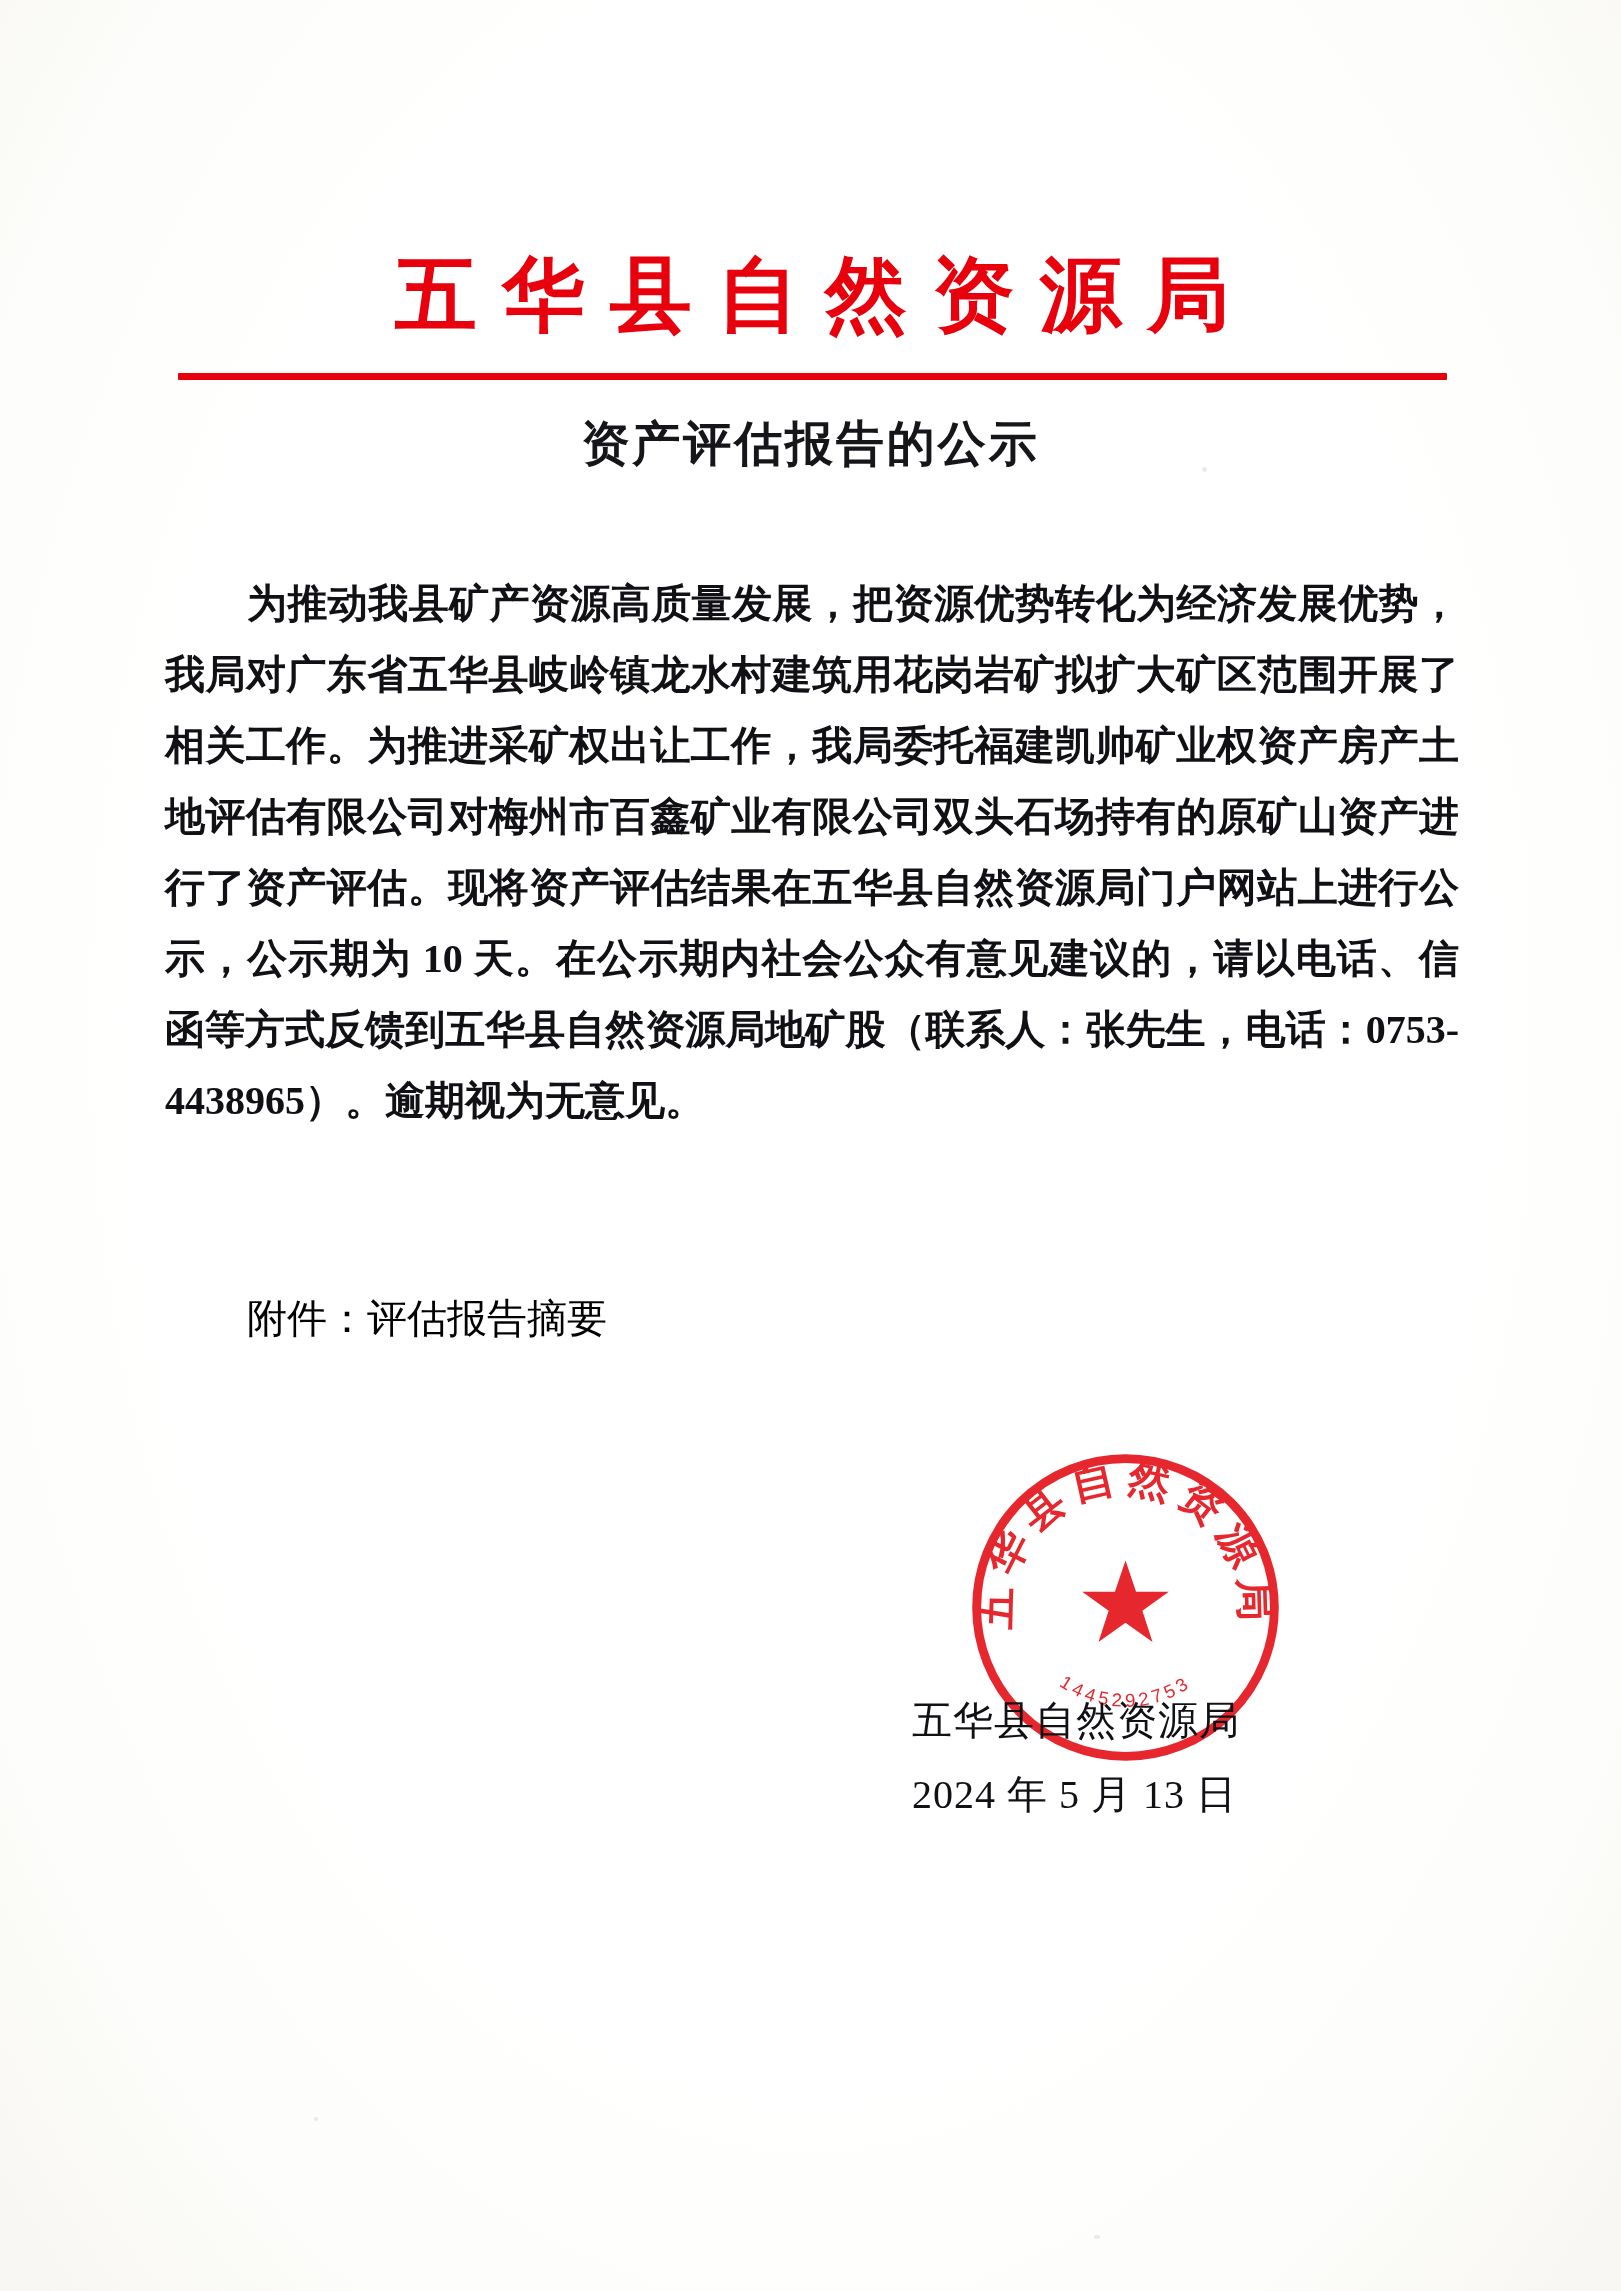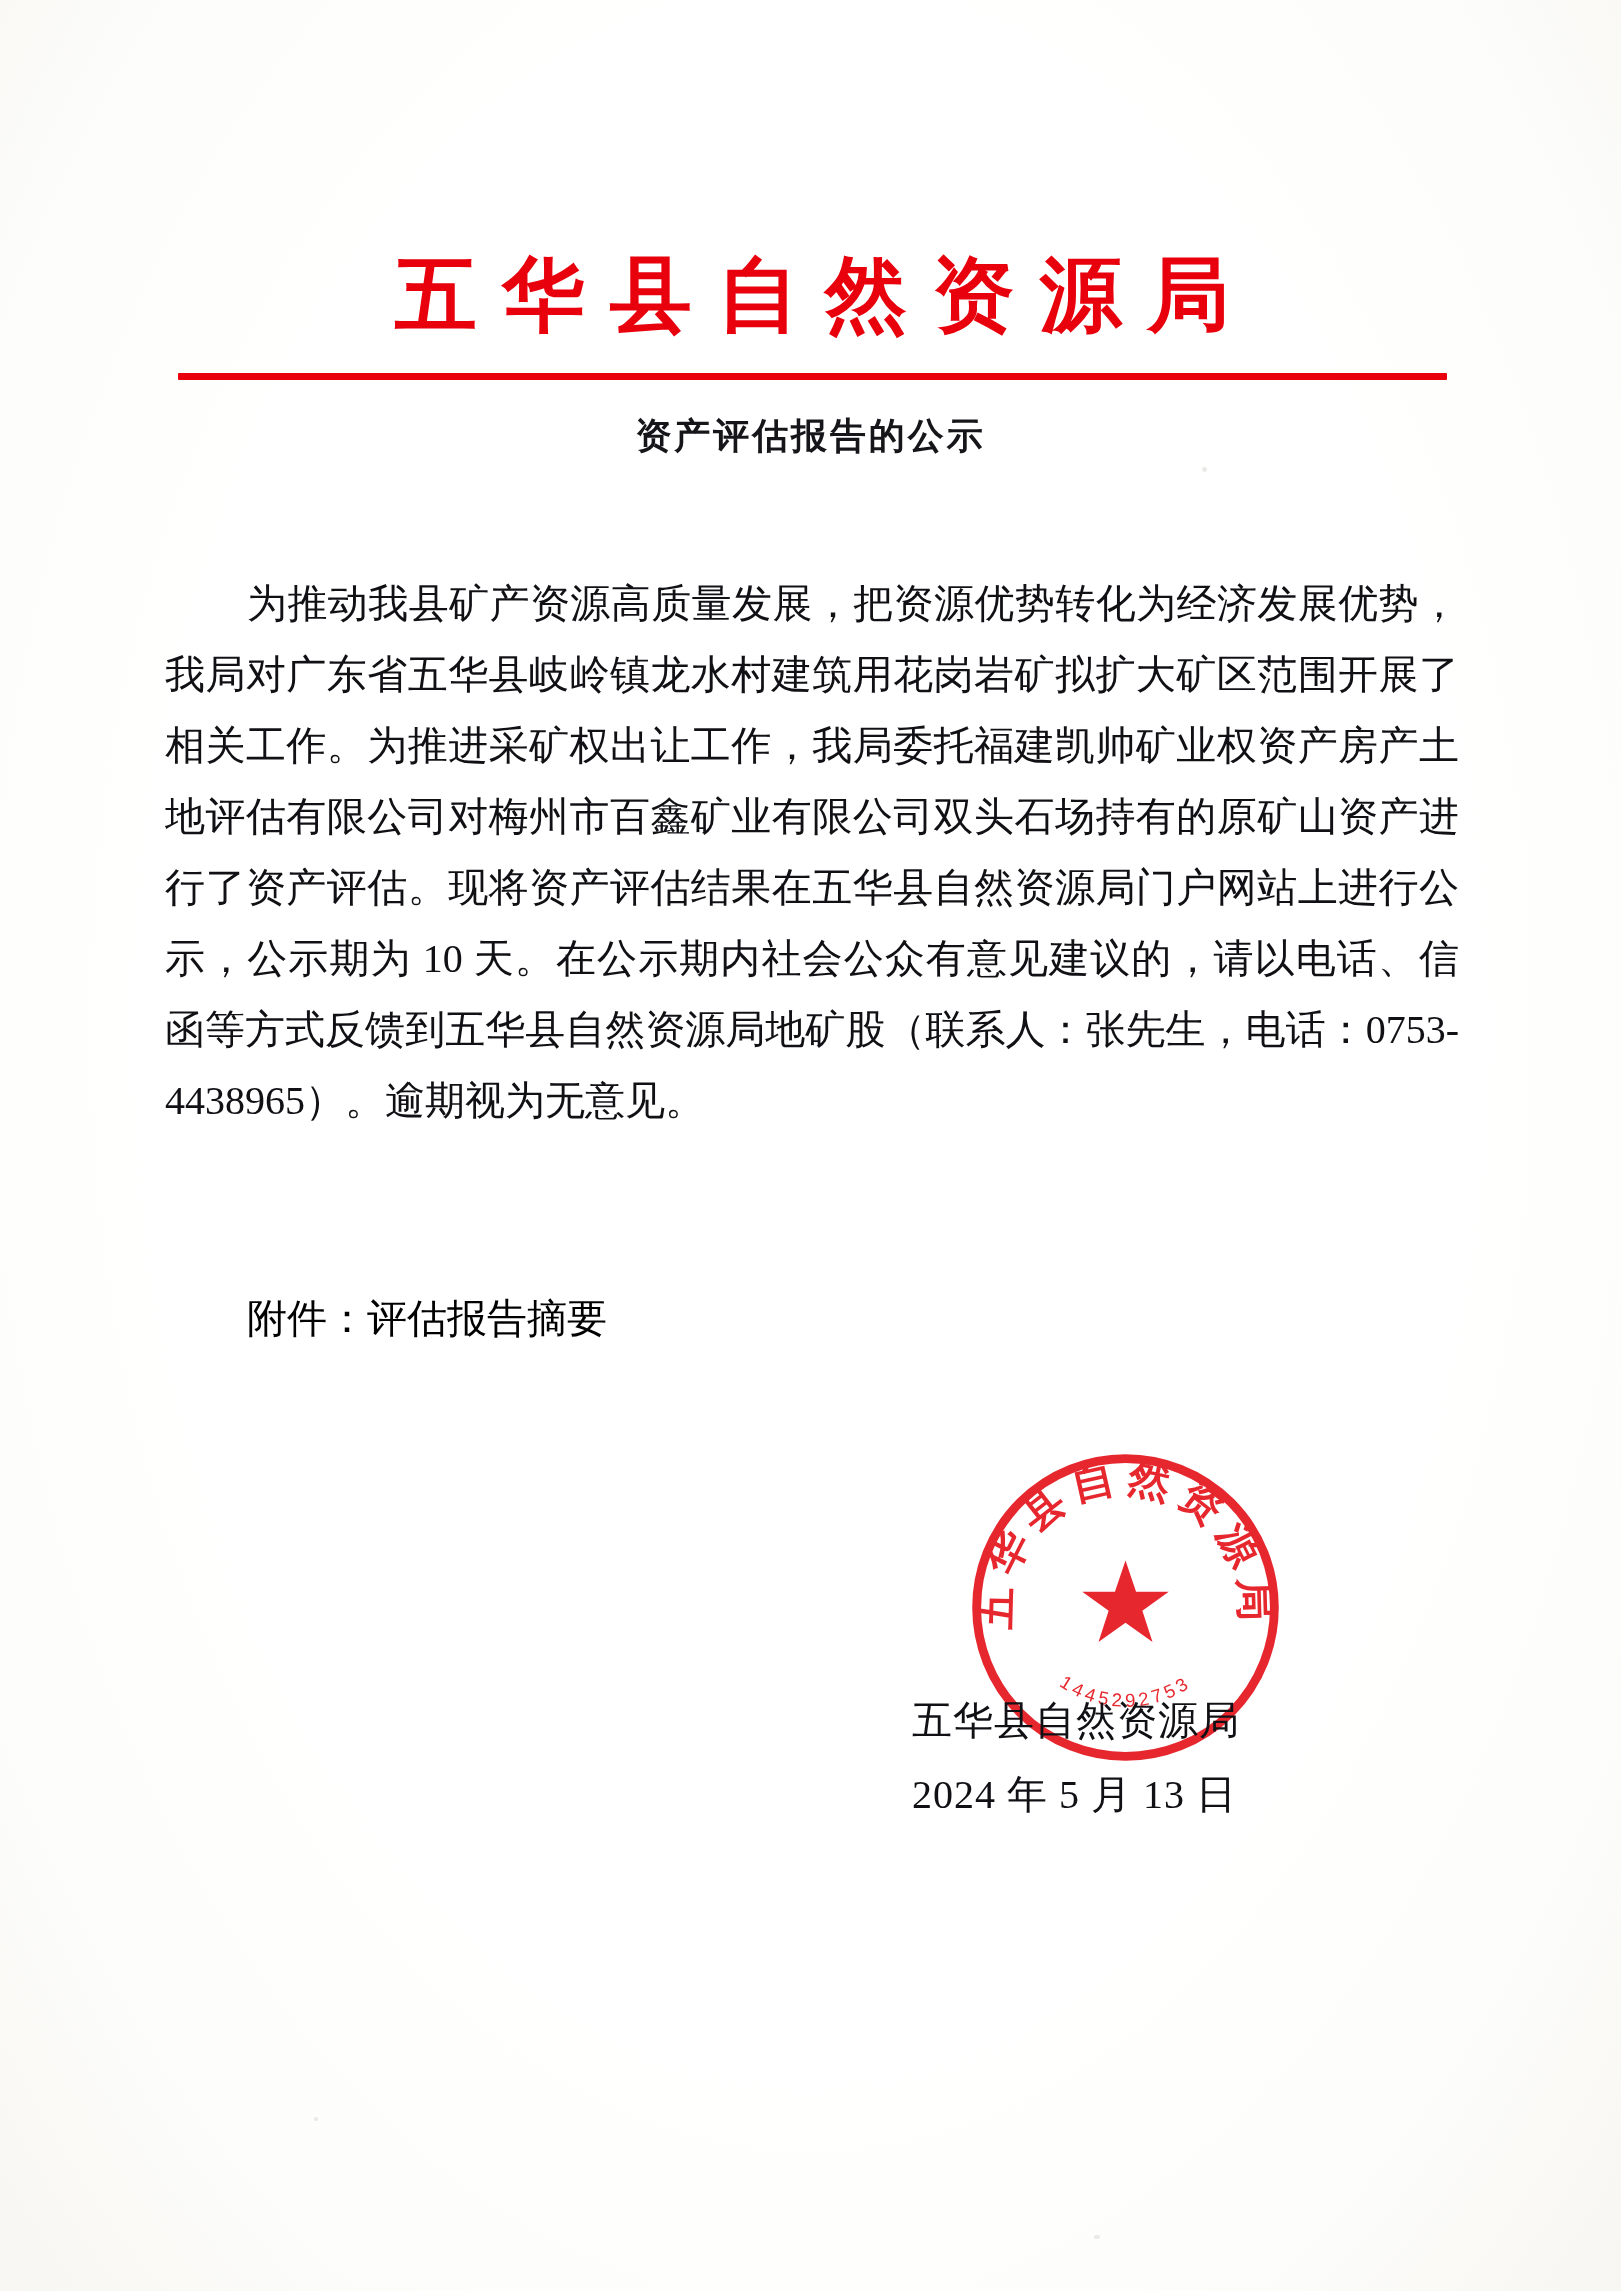--- a/index.html
+++ b/index.html
@@ -59,40 +59,41 @@
     border-radius: 1px;
   }
 
   
   .doc-title {
     position: absolute;
     left: 0;
     top: 412px;
     width: 1621px;
     text-align: center;
-    font-size: 36px;
+    font-size: 48px;
     font-weight: bold;
     letter-spacing: 2.9px;
     color: #16161a;
   }
 
   
   .body-text {
     position: absolute;
     left: 165px;
     top: 568px;
     width: 1294px;
     font-size: 40px;
     line-height: 71px;
     color: #101015;
     text-align: justify;
     text-justify: inter-ideograph;
   }
   .body-text p {
     margin: 0;
+    font-weight: bold;
   }
   .body-text p.indent {
     text-indent: 82px;
   }
 
   .attachment {
     position: absolute;
     left: 165px;
     top: 1284px;
     width: 1294px;

